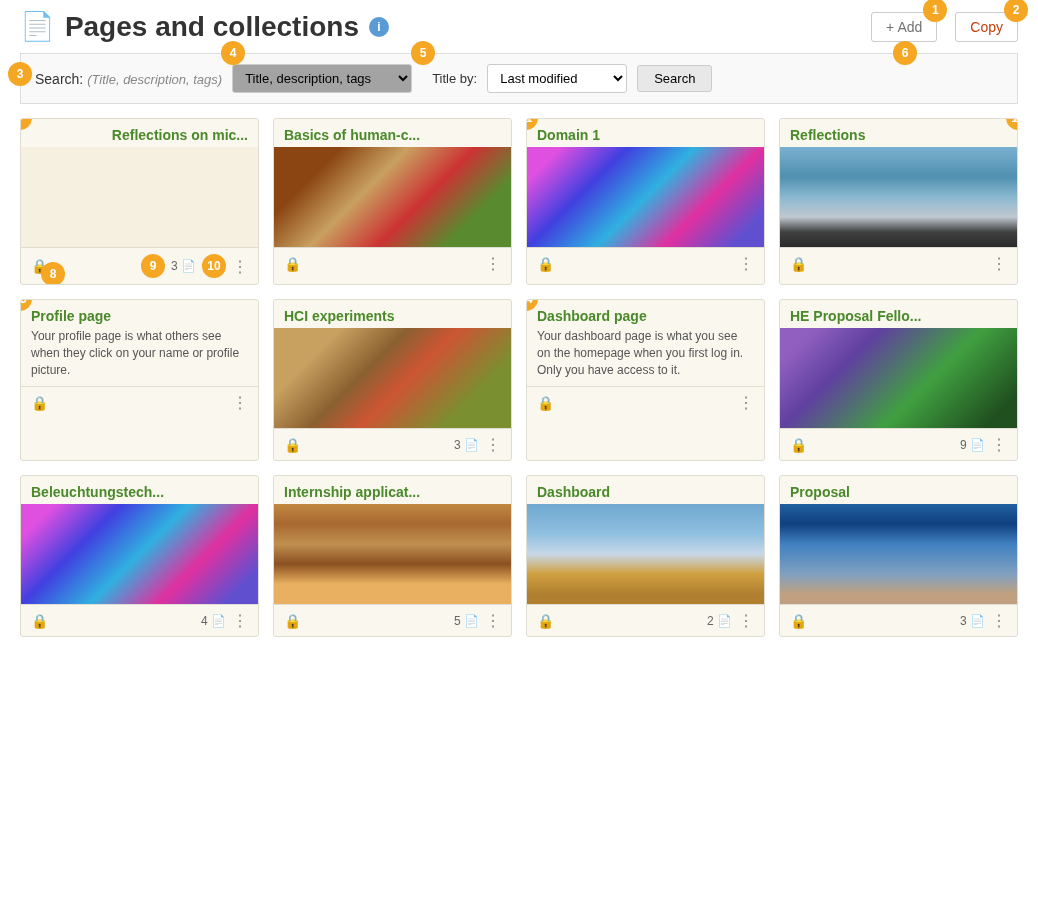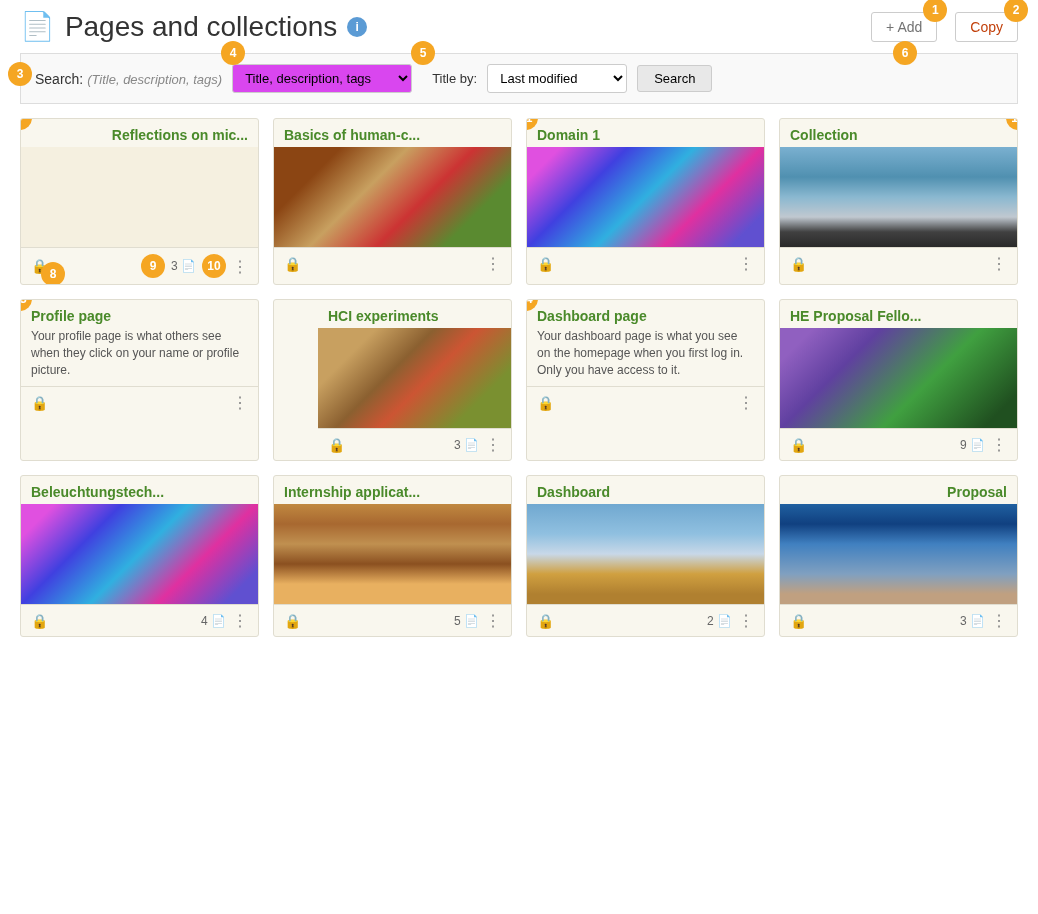--- a/index.html
+++ b/index.html
@@ -4,30 +4,30 @@
   <style>
     * { box-sizing: border-box; margin: 0; padding: 0; }
     body { font-family: Arial, sans-serif; background: #f5f5f5; color: #333; font-size: 14px; }
 
     .page-wrapper { width: 1038px; min-height: 914px; background: #fff; padding: 10px 20px 20px; }
 
     
     .page-header { display: flex; align-items: center; justify-content: space-between; margin-bottom: 10px; }
     .page-title-area { display: flex; align-items: center; gap: 10px; }
     .page-icon { font-size: 28px; color: #555; }
-    .page-title { font-size: 28px; font-weight: normal; color: #333; }
+    .page-title { font-size: 28px; font-weight: bold; color: #333; }
     .info-badge { display: inline-flex; align-items: center; justify-content: center; width: 20px; height: 20px; background: #5b9bd5; color: #fff; border-radius: 50%; font-size: 12px; font-weight: bold; cursor: pointer; }
 
     .header-actions { display: flex; gap: 8px; align-items: center; }
     .btn { display: flex; align-items: center; gap: 5px; padding: 6px 14px; border: 1px solid #ccc; background: #fff; cursor: pointer; border-radius: 3px; font-size: 14px; color: #c2410c; }
     .btn-add { color: #737373; }
 
     
     .search-bar { background: #f9f9f9; border: 1px solid #ddd; padding: 10px 14px; display: flex; align-items: center; gap: 10px; margin-bottom: 14px; flex-wrap: wrap; position: relative; }
-    .search-select { border: 1px solid #ccc; padding: 5px 8px; font-size: 13px; border-radius: 3px; background: #d946ef; cursor: pointer; min-width: 180px; }
+    .search-select { border: 1px solid #ccc; padding: 5px 8px; font-size: 13px; border-radius: 3px; background: #a3a3a3; cursor: pointer; min-width: 180px; }
     .sort-label { font-size: 13px; color: #333; margin-left: 10px; }
     .sort-select { border: 1px solid #ccc; padding: 5px 8px; font-size: 13px; border-radius: 3px; background: #fff; cursor: pointer; min-width: 140px; }
     .search-btn { padding: 5px 16px; background: #e8e8e8; border: 1px solid #ccc; border-radius: 3px; cursor: pointer; font-size: 13px; }
 
     
     .grid { display: grid; grid-template-columns: repeat(4, 1fr); gap: 14px; }
 
     .card { background: #f9f7ee; border: 1px solid #e0ddd0; border-radius: 3px; overflow: hidden; position: relative; cursor: pointer; }
     .card-title { font-size: 14px; color: #4a8a2a; font-weight: bold; padding: 8px 10px 4px; white-space: nowrap; overflow: hidden; text-overflow: ellipsis; }
     .card-desc { font-size: 12px; color: #555; padding: 0 10px 8px; line-height: 1.4; }
@@ -140,21 +140,21 @@
           <div class="card-footer-left">
             <span class="lock-icon">🔒</span>
           </div>
           <div class="card-footer-right">
             <span class="more-icon">⋮</span>
           </div>
         </div>
       </div>
       <div class="card" style="position: relative;">
         <span class="nb" style="position:absolute;top:-13px;right:-13px;z-index:10;">12</span>
-        <div class="card-title">Collection</div>
+        <div class="card-title">Reflections</div>
         <div class="card-img img-reflections"></div>
         <div class="card-footer">
           <div class="card-footer-left">
             <span class="lock-icon">🔒</span>
           </div>
           <div class="card-footer-right">
             <span class="more-icon">⋮</span>
           </div>
         </div>
       </div>
@@ -164,21 +164,21 @@
         <div class="card-desc">Your profile page is what others see when they click on your name or profile picture.</div>
         <div class="card-footer">
           <div class="card-footer-left">
             <span class="lock-icon">🔒</span>
           </div>
           <div class="card-footer-right">
             <span class="more-icon">⋮</span>
           </div>
         </div>
       </div>
-      <div class="card" style="position: relative; padding-left: 44px;">
+      <div class="card" style="position: relative;">
         <div class="card-title">HCI experiments</div>
         <div class="card-img img-hci"></div>
         <div class="card-footer">
           <div class="card-footer-left">
             <span class="lock-icon">🔒</span>
           </div>
           <div class="card-footer-right">
             <span class="copy-count">3 📄</span>
             <span class="more-icon">⋮</span>
           </div>
@@ -242,21 +242,21 @@
         <div class="card-footer">
           <div class="card-footer-left">
             <span class="lock-icon">🔒</span>
           </div>
           <div class="card-footer-right">
             <span class="copy-count">2 📄</span>
             <span class="more-icon">⋮</span>
           </div>
         </div>
       </div>
-      <div class="card" style="position: relative; text-align: right;">
+      <div class="card" style="position: relative;">
         <div class="card-title">Proposal</div>
         <div class="card-img img-proposal"></div>
         <div class="card-footer">
           <div class="card-footer-left">
             <span class="lock-icon">🔒</span>
           </div>
           <div class="card-footer-right">
             <span class="copy-count">3 📄</span>
             <span class="more-icon">⋮</span>
           </div>

